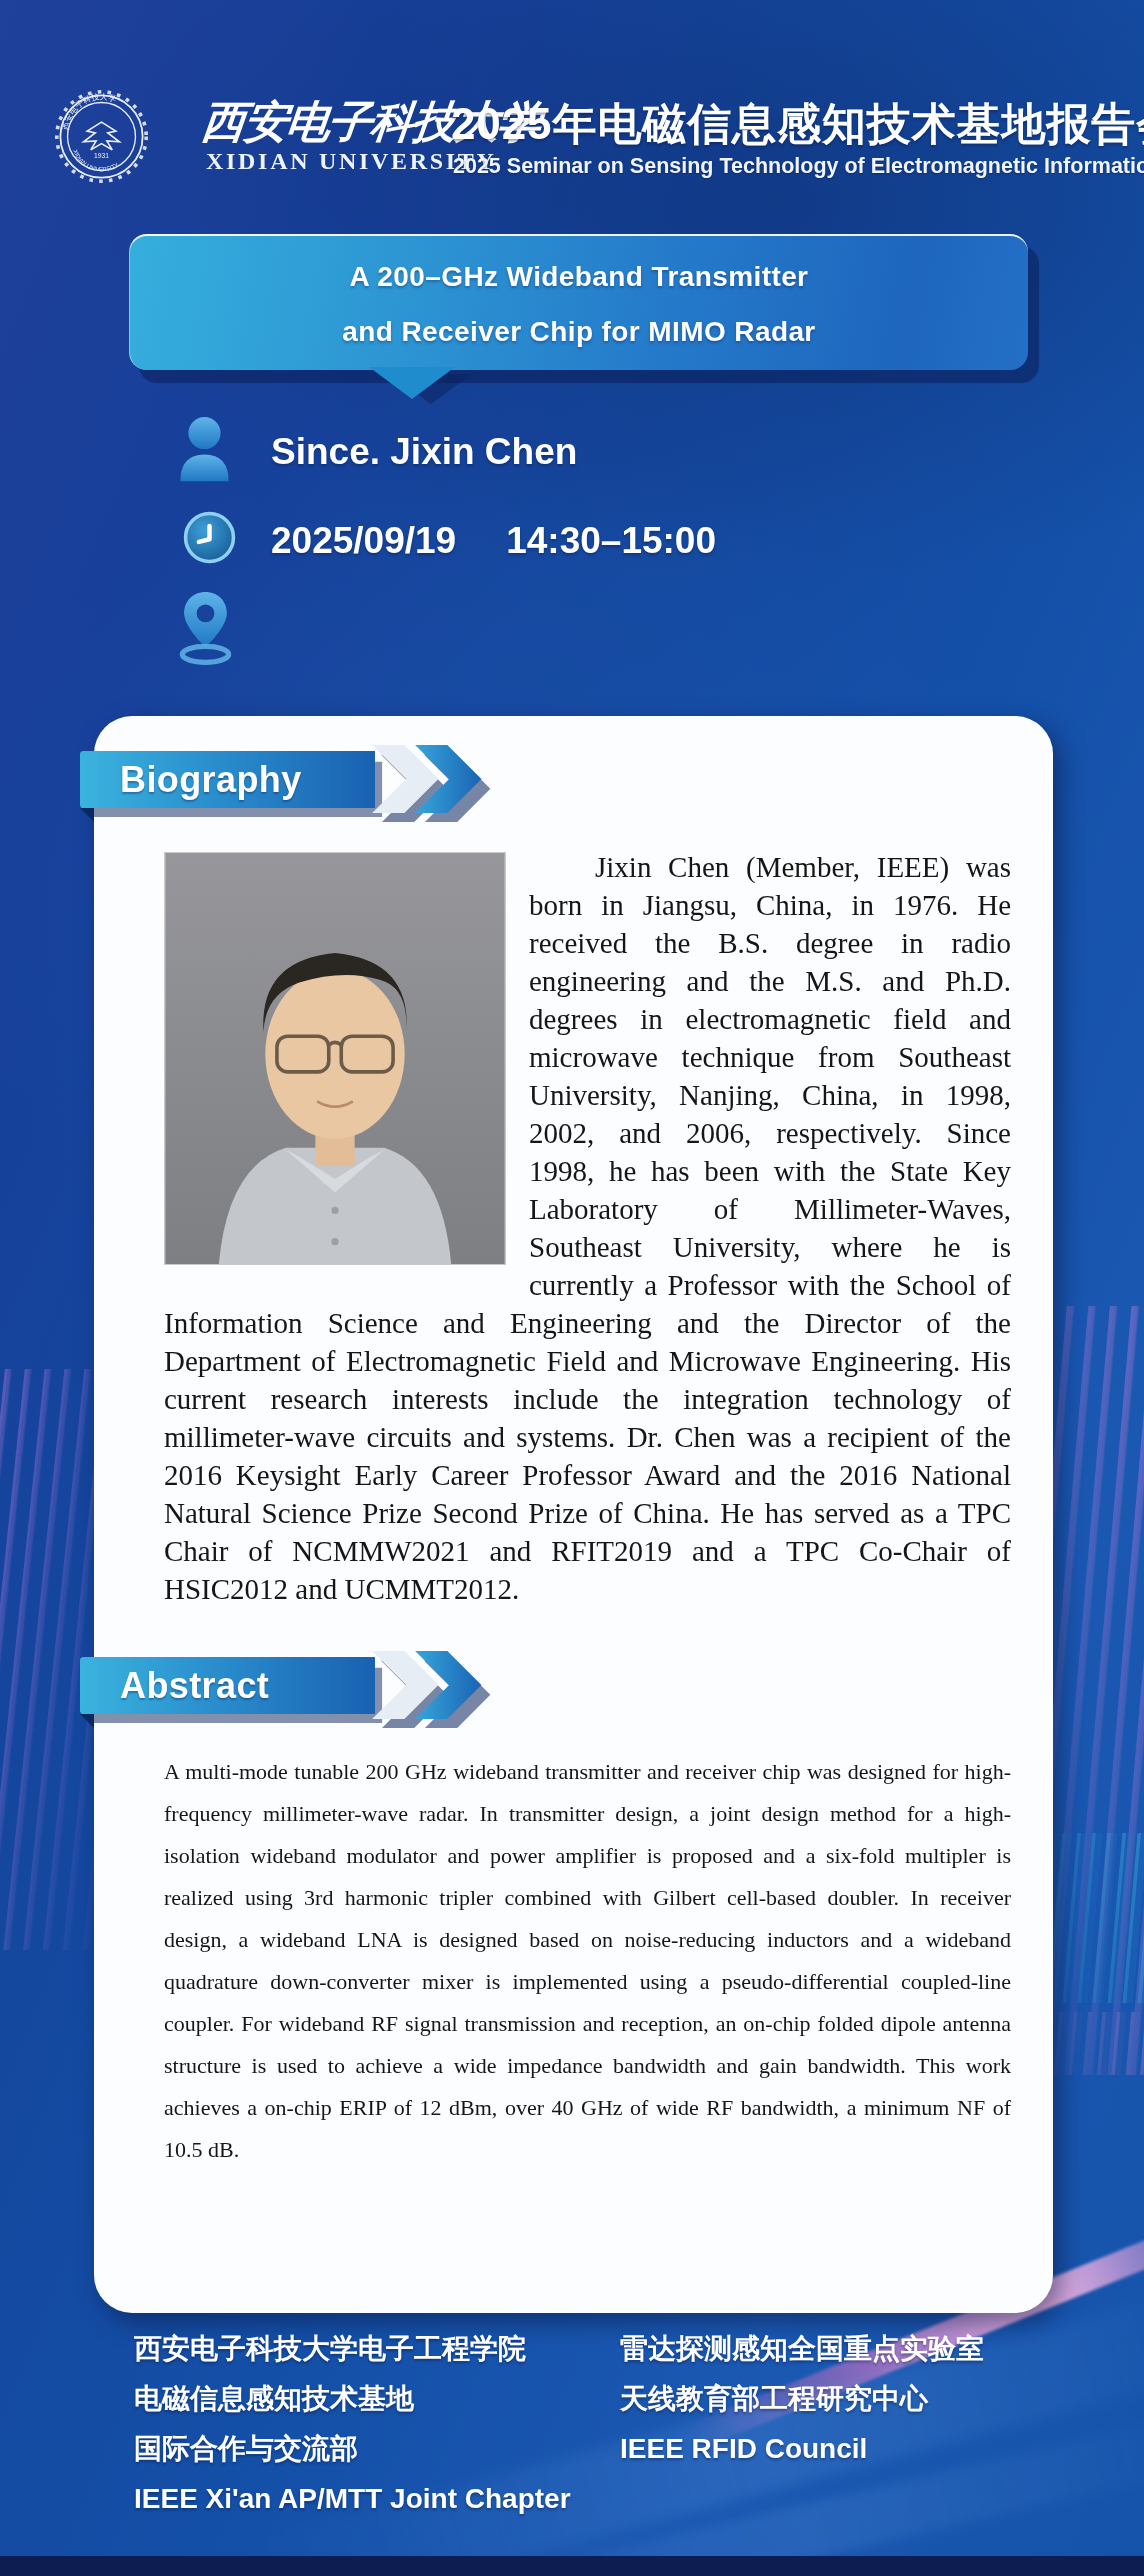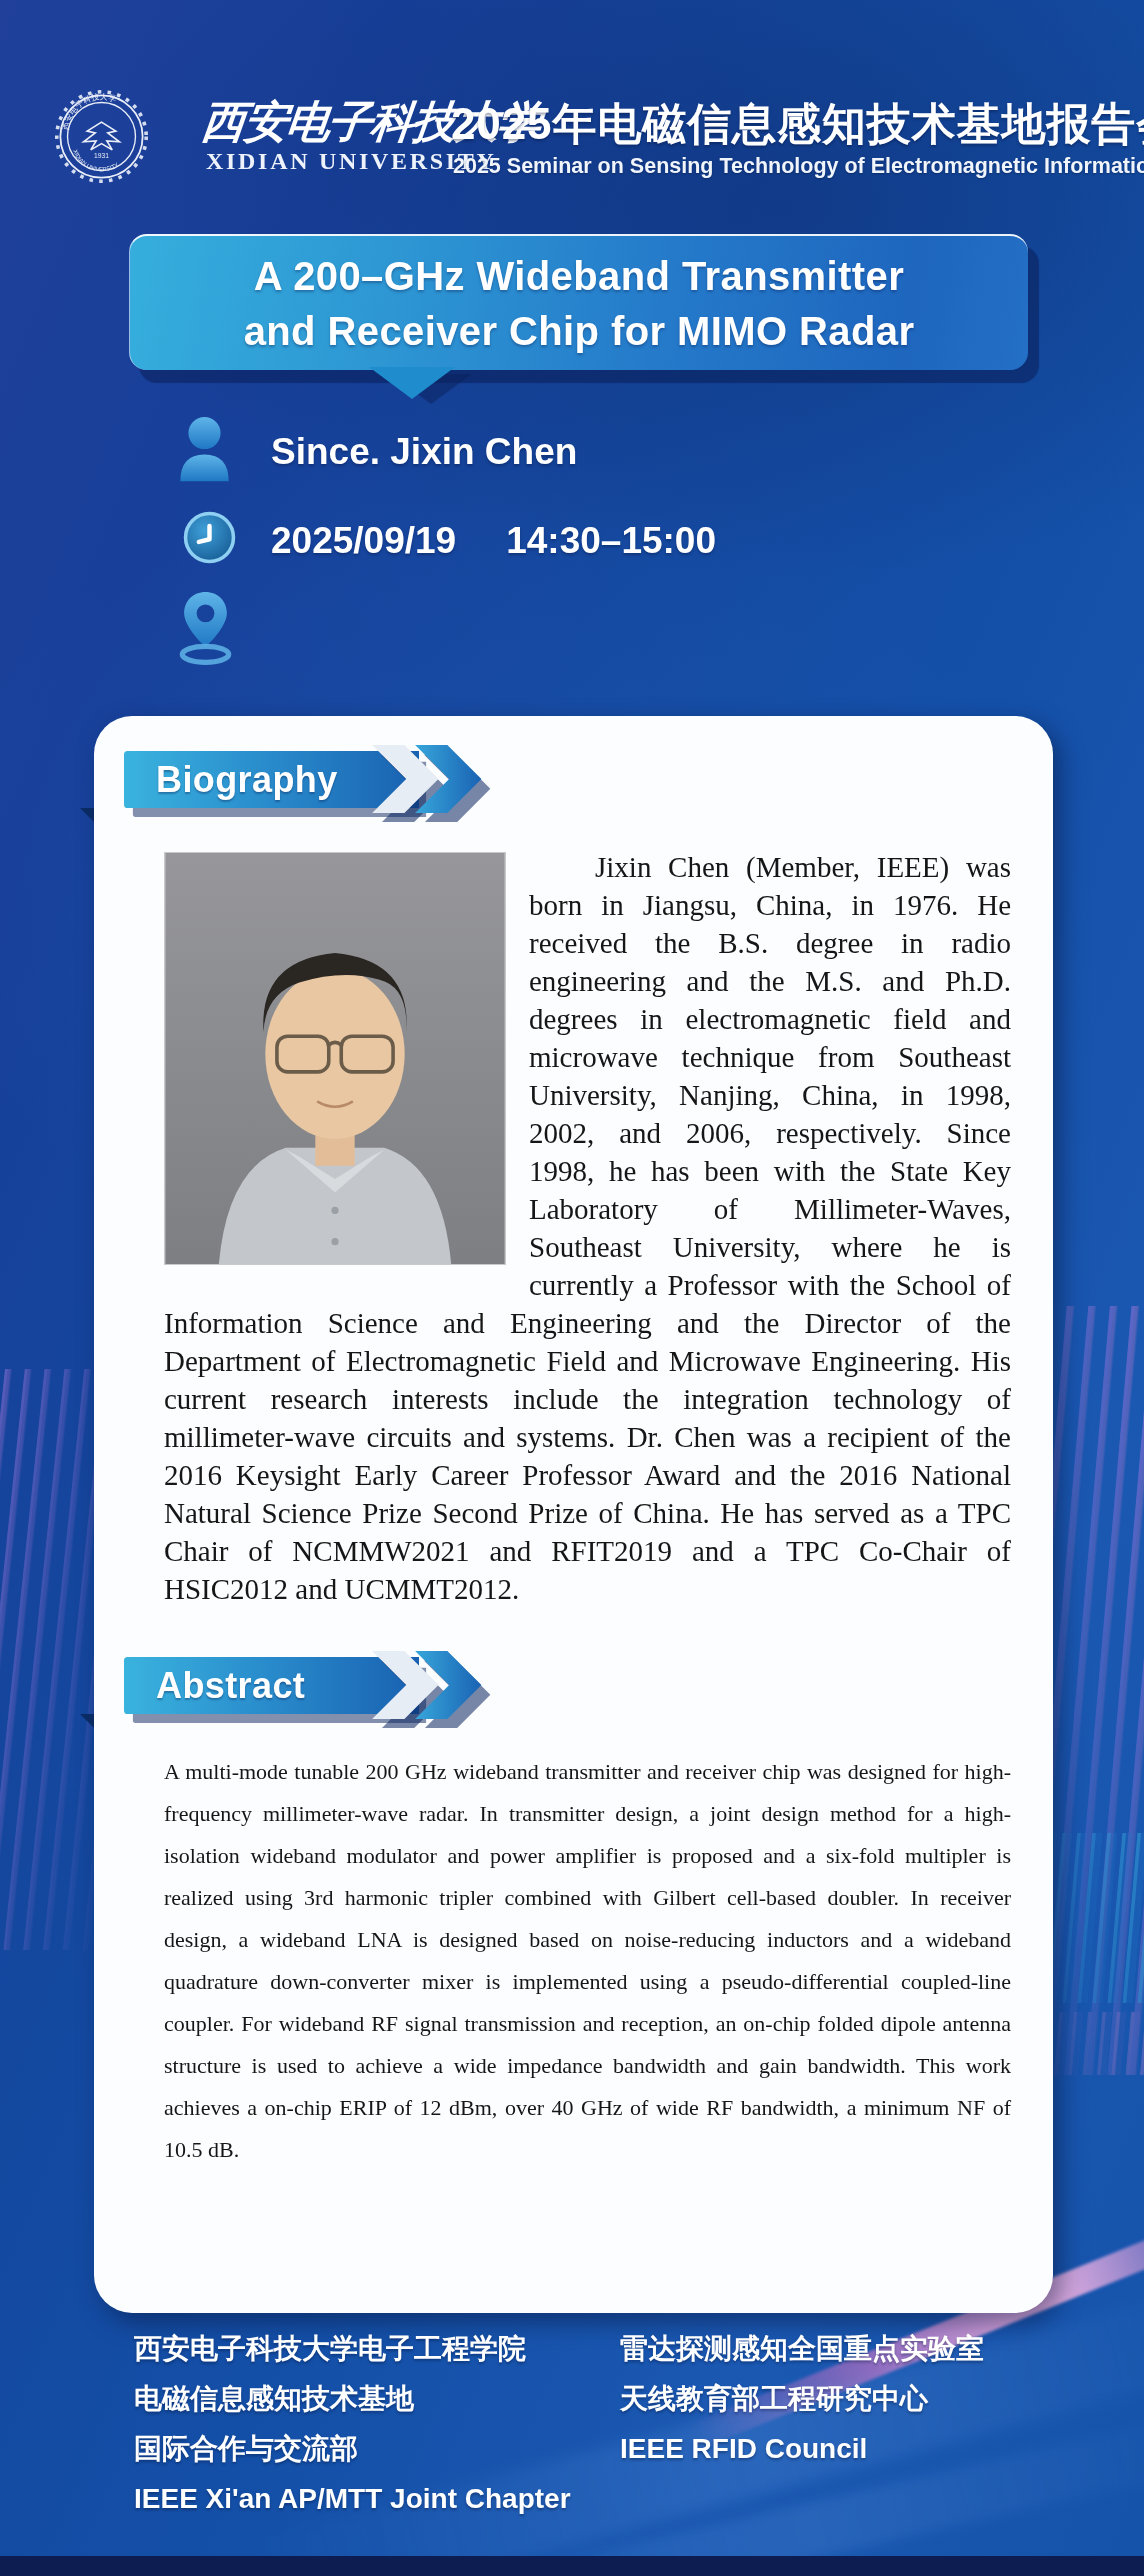--- a/index.html
+++ b/index.html
@@ -40,40 +40,40 @@
     font-family:"Liberation Serif",serif;font-weight:bold;font-size:24px;letter-spacing:2.7px;white-space:nowrap;}
   .sem-cn{position:absolute;left:451px;top:95px;width:662px;color:#fff;font-weight:bold;
     font-size:44px;letter-spacing:0.9px;white-space:nowrap;text-shadow:0 1.8px 2.7px rgba(6,20,60,.4);}
   .sem-en{position:absolute;left:453px;top:154px;width:662px;color:#f0f4fb;font-weight:bold;
     font-size:21.5px;white-space:nowrap;text-shadow:0 0.9px 1.8px rgba(6,20,60,.4);}
   
   .banner{position:absolute;left:129px;top:234px;width:899px;height:136px;border-radius:18px;
     background:linear-gradient(100deg,#35aedd 0%,#2d96d3 30%,#2478c9 62%,#1e66be 86%,#2470c6 100%);
     border-top:2.7px solid rgba(255,255,255,.92);border-left:1.8px solid rgba(255,255,255,.55);
     box-shadow:10.7px 12.5px 0.9px rgba(9,30,88,.55);box-sizing:border-box;}
-  .banner-line{width:100%;text-align:center;color:#fff;font-weight:bold;font-size:40px;
+  .banner-line{width:100%;text-align:center;color:#fff;font-weight:bold;font-size:28px;
     letter-spacing:0.4px;line-height:55px;text-shadow:0 1.8px 2.7px rgba(8,30,80,.35);}
   .banner .inner{padding-top:12.5px;}
   .tail-shadow{position:absolute;left:390px;top:374px;width:0;height:0;z-index:1;
     border-left:41px solid transparent;border-right:41px solid transparent;border-top:30px solid rgba(9,34,92,.5);}
   .tail{position:absolute;left:369px;top:367px;width:0;height:0;z-index:2;
     border-left:43px solid transparent;border-right:43px solid transparent;border-top:32px solid #1e8ccd;}
   
   .info-icon{position:absolute;}
   .info-text{position:absolute;left:271px;color:#fff;font-weight:bold;font-size:37px;line-height:41px;
     white-space:nowrap;text-shadow:0 1.8px 2.7px rgba(6,20,60,.35);}
   .gap{display:inline-block;width:50px;}
   
   .card{position:absolute;left:94px;top:716px;width:959px;height:1597px;background:#fcfdfe;
     border-radius:38px;box-shadow:8px 9.8px 23px rgba(7,22,64,.5);}
   
   .ribbon{position:absolute;left:80px;z-index:6;height:57px;}
   .ribbon-bar{position:absolute;left:0;top:0;width:295px;height:57px;border-radius:3.6px 0 0 3.6px;
     background:linear-gradient(90deg,#3ab3de 0%,#2a8ecd 45%,#1961b1 100%);
-    box-shadow:8px 9.8px 0 -0.9px rgba(9,36,92,.5);display:flex;align-items:center;box-sizing:border-box;padding-left:32px;margin-left:44px;}
+    box-shadow:8px 9.8px 0 -0.9px rgba(9,36,92,.5);display:flex;align-items:center;box-sizing:border-box;padding-left:40px;}
   .ribbon-label{color:#fff;font-weight:bold;font-size:36px;letter-spacing:0.4px;
     text-shadow:0 1.8px 1.8px rgba(8,30,80,.35);}
   .ribbon-fold{position:absolute;left:0;top:57px;width:14.3px;height:14.3px;background:#0a2a63;
     -webkit-clip-path:polygon(0 0,100% 0,100% 100%);clip-path:polygon(0 0,100% 0,100% 100%);}
   .ribbon-arrows{position:absolute;left:292px;top:-6.3px;}
   
   .bio-block{position:absolute;left:164px;top:848px;width:847px;color:#161616;
     font-family:"Liberation Serif",serif;font-size:29px;line-height:38px;text-align:justify;}
   .bio-block p{margin:0;text-indent:66px;}
   .photo-wrap{float:left;width:342px;height:413px;margin:3.6px 23px 9px 0;border:0.9px solid #c9c9c9;box-sizing:border-box;}

